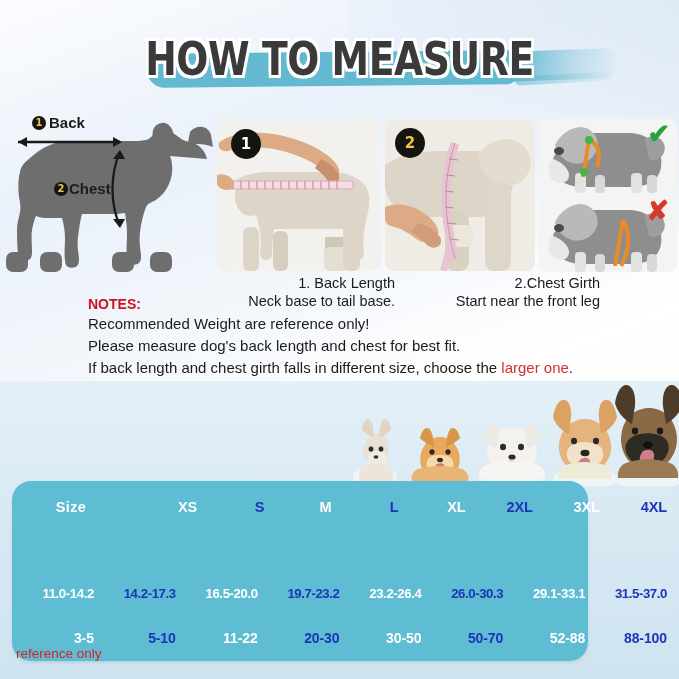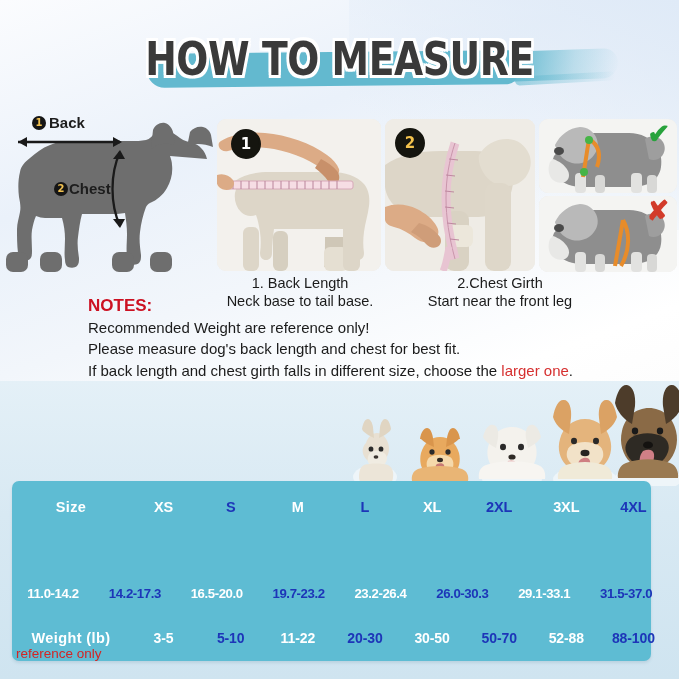--- a/index.html
+++ b/index.html
@@ -89,60 +89,60 @@
   }
   .badge.b1{left:14px;top:10px;color:#fdfdfd;}
   .badge.b2{left:10px;top:9px;}
 
   .mark{position:absolute;z-index:6;font-size:27px;font-weight:700;line-height:1;}
   .mark.ok{right:7px;top:2px;color:#27a23c;}
   .mark.no{right:8px;top:2px;color:#d23b2a;}
 
   
   .caption{
-    position:absolute;text-align:center;
+    position:absolute;text-align:right;
     font-size:14.5px;color:#1b1b1b;line-height:1.25;
   }
   .cap1{left:205px;top:274px;width:190px;}
   .cap2{left:400px;top:274px;width:200px;}
 
   
   .notes{position:absolute;left:88px;top:296px;}
   .notes-title{
-    font-size:17px;font-weight:700;color:#cc1122;line-height:1.15;
+    font-size:14px;font-weight:700;color:#cc1122;line-height:1.15;
     margin-bottom:1px;
   }
   .notes-line{font-size:15px;color:#1b1b1b;line-height:1.46;white-space:nowrap;}
   .hl{color:#d63030;}
 
   
   .bottom-section{
     position:absolute;left:0;top:381px;width:679px;height:298px;
     background:linear-gradient(180deg,#e4f0f7 0%,#d8e9f3 45%,#cfe4f0 100%);
   }
   .dogs-band{position:absolute;left:0;top:0;width:679px;height:105px;}
 
   
   .table{
-    position:absolute;left:12px;top:100px;width:639px;height:180px;
-    background:#5ebcd3;border-radius:7px;
+    position:absolute;left:12px;top:100px;width:576px;height:180px;
+    background:#5ebcd3;border-radius:19px;
     box-shadow:0 2px 3px rgba(90,130,150,.18);
   }
   .trow{position:absolute;left:0;width:655px;display:flex;align-items:center;}
   .r0{top:8px;height:36px;}
   .r1{top:52px;height:34px;}
   .r2{top:95px;height:34px;}
   .r3{top:140px;height:34px;}
   .rlabel{
     width:118px;text-align:center;flex:none;
     font-size:14.5px;font-weight:700;color:#ffffff;letter-spacing:.4px;
     white-space:nowrap;
   }
   .cell{
-    flex:1;text-align:center;font-size:14px;font-weight:700;
+    flex:1;text-align:right;font-size:14px;font-weight:700;
     white-space:nowrap;letter-spacing:-0.1px;
   }
   .cell.w{color:#ffffff;}
   .cell.b{color:#1d35b8;}
   .r2 .cell{font-size:13.2px;letter-spacing:-0.4px;}
   .r0 .cell{font-size:14.5px;}
 
   .refonly{
     position:absolute;left:16px;top:266px;
     font-size:13.5px;color:#d42424;line-height:1;
@@ -400,21 +400,20 @@
         <div class="cell b">14.2-17.3</div>
         <div class="cell w">16.5-20.0</div>
         <div class="cell b">19.7-23.2</div>
         <div class="cell w">23.2-26.4</div>
         <div class="cell b">26.0-30.3</div>
         <div class="cell w">29.1-33.1</div>
         <div class="cell b">31.5-37.0</div>
       </div>
 
       <div class="trow r3">
-        <div class="rlabel">Weight (lb)</div>
         <div class="cell w">3-5</div>
         <div class="cell b">5-10</div>
         <div class="cell w">11-22</div>
         <div class="cell b">20-30</div>
         <div class="cell w">30-50</div>
         <div class="cell b">50-70</div>
         <div class="cell w">52-88</div>
         <div class="cell b">88-100</div>
       </div>
     </div>

